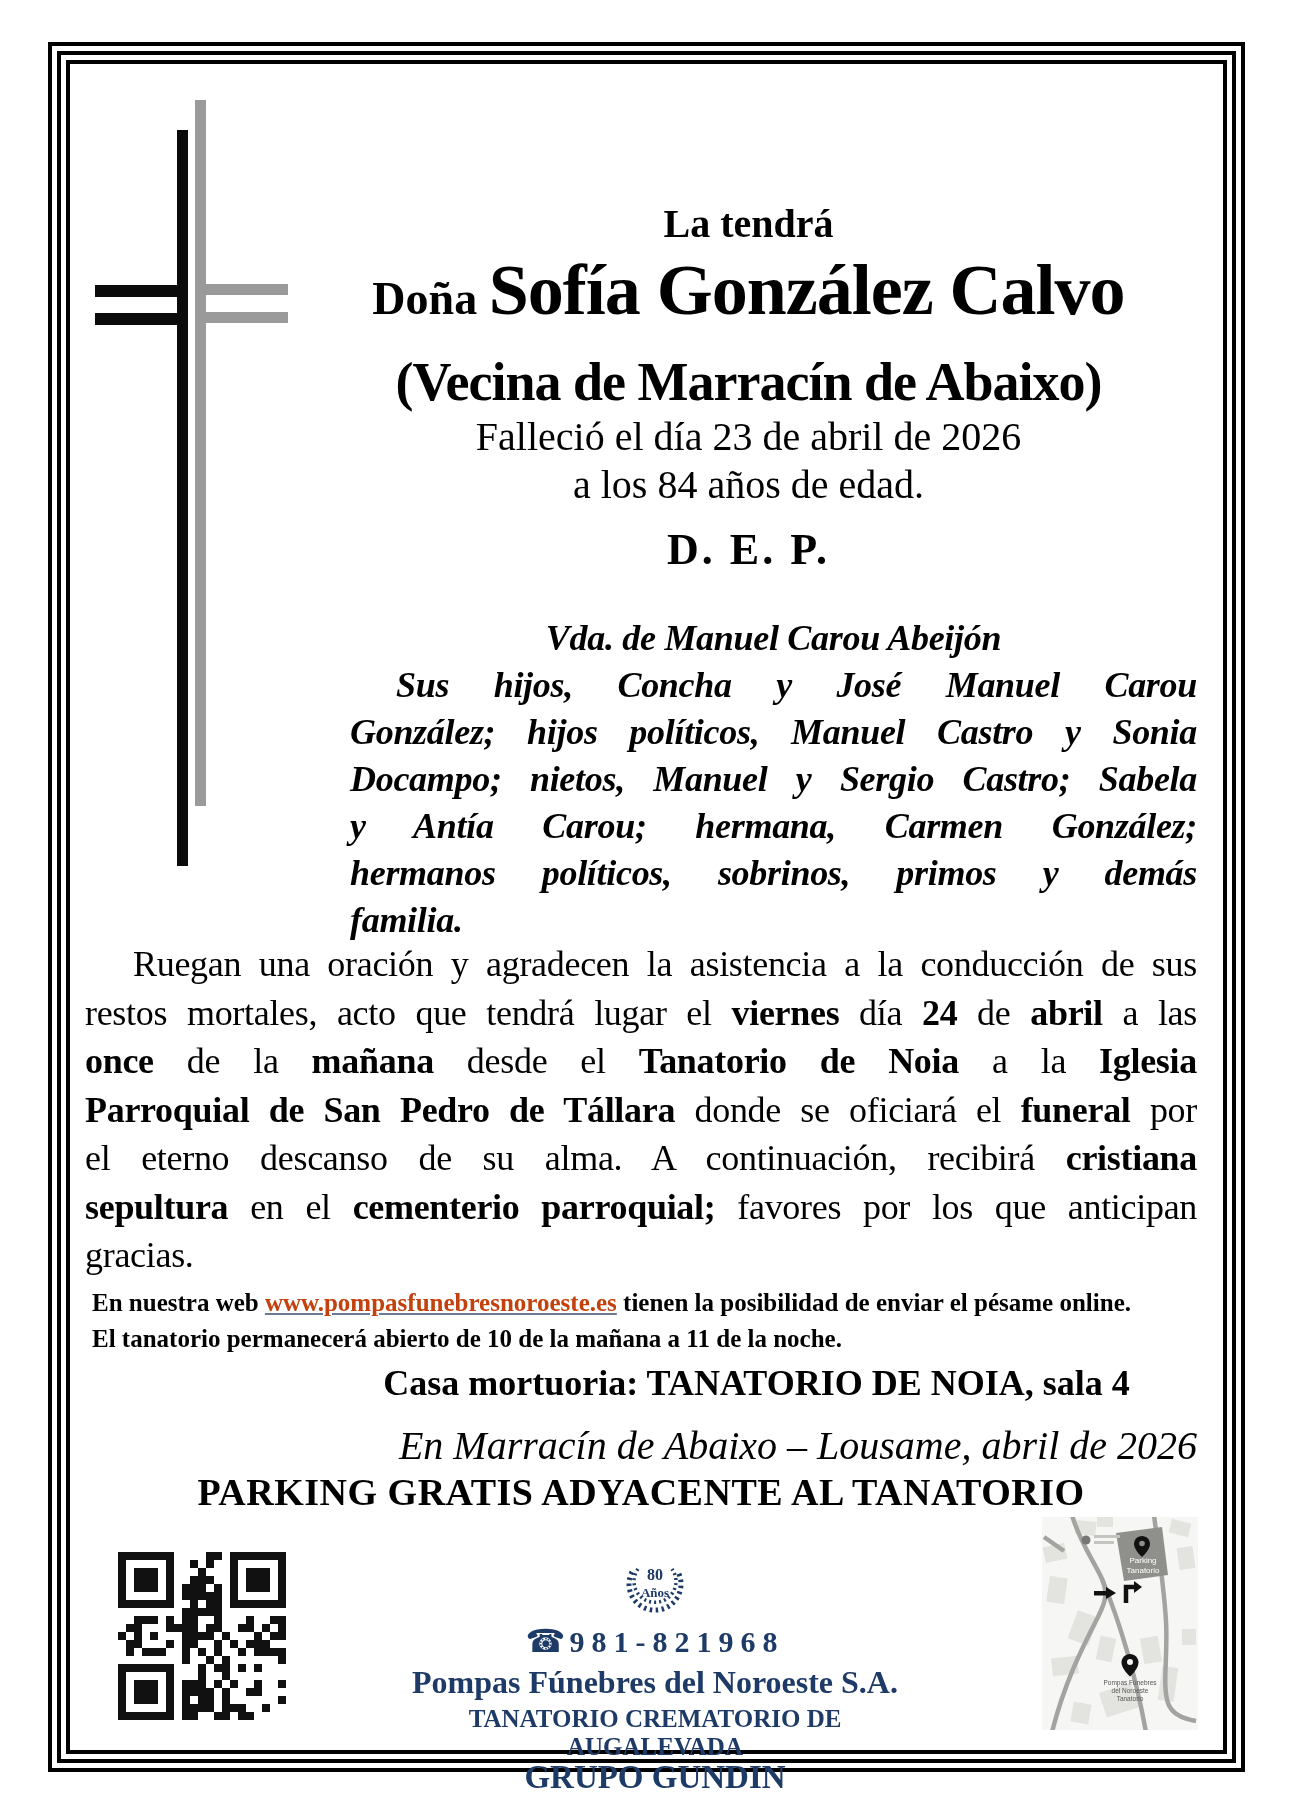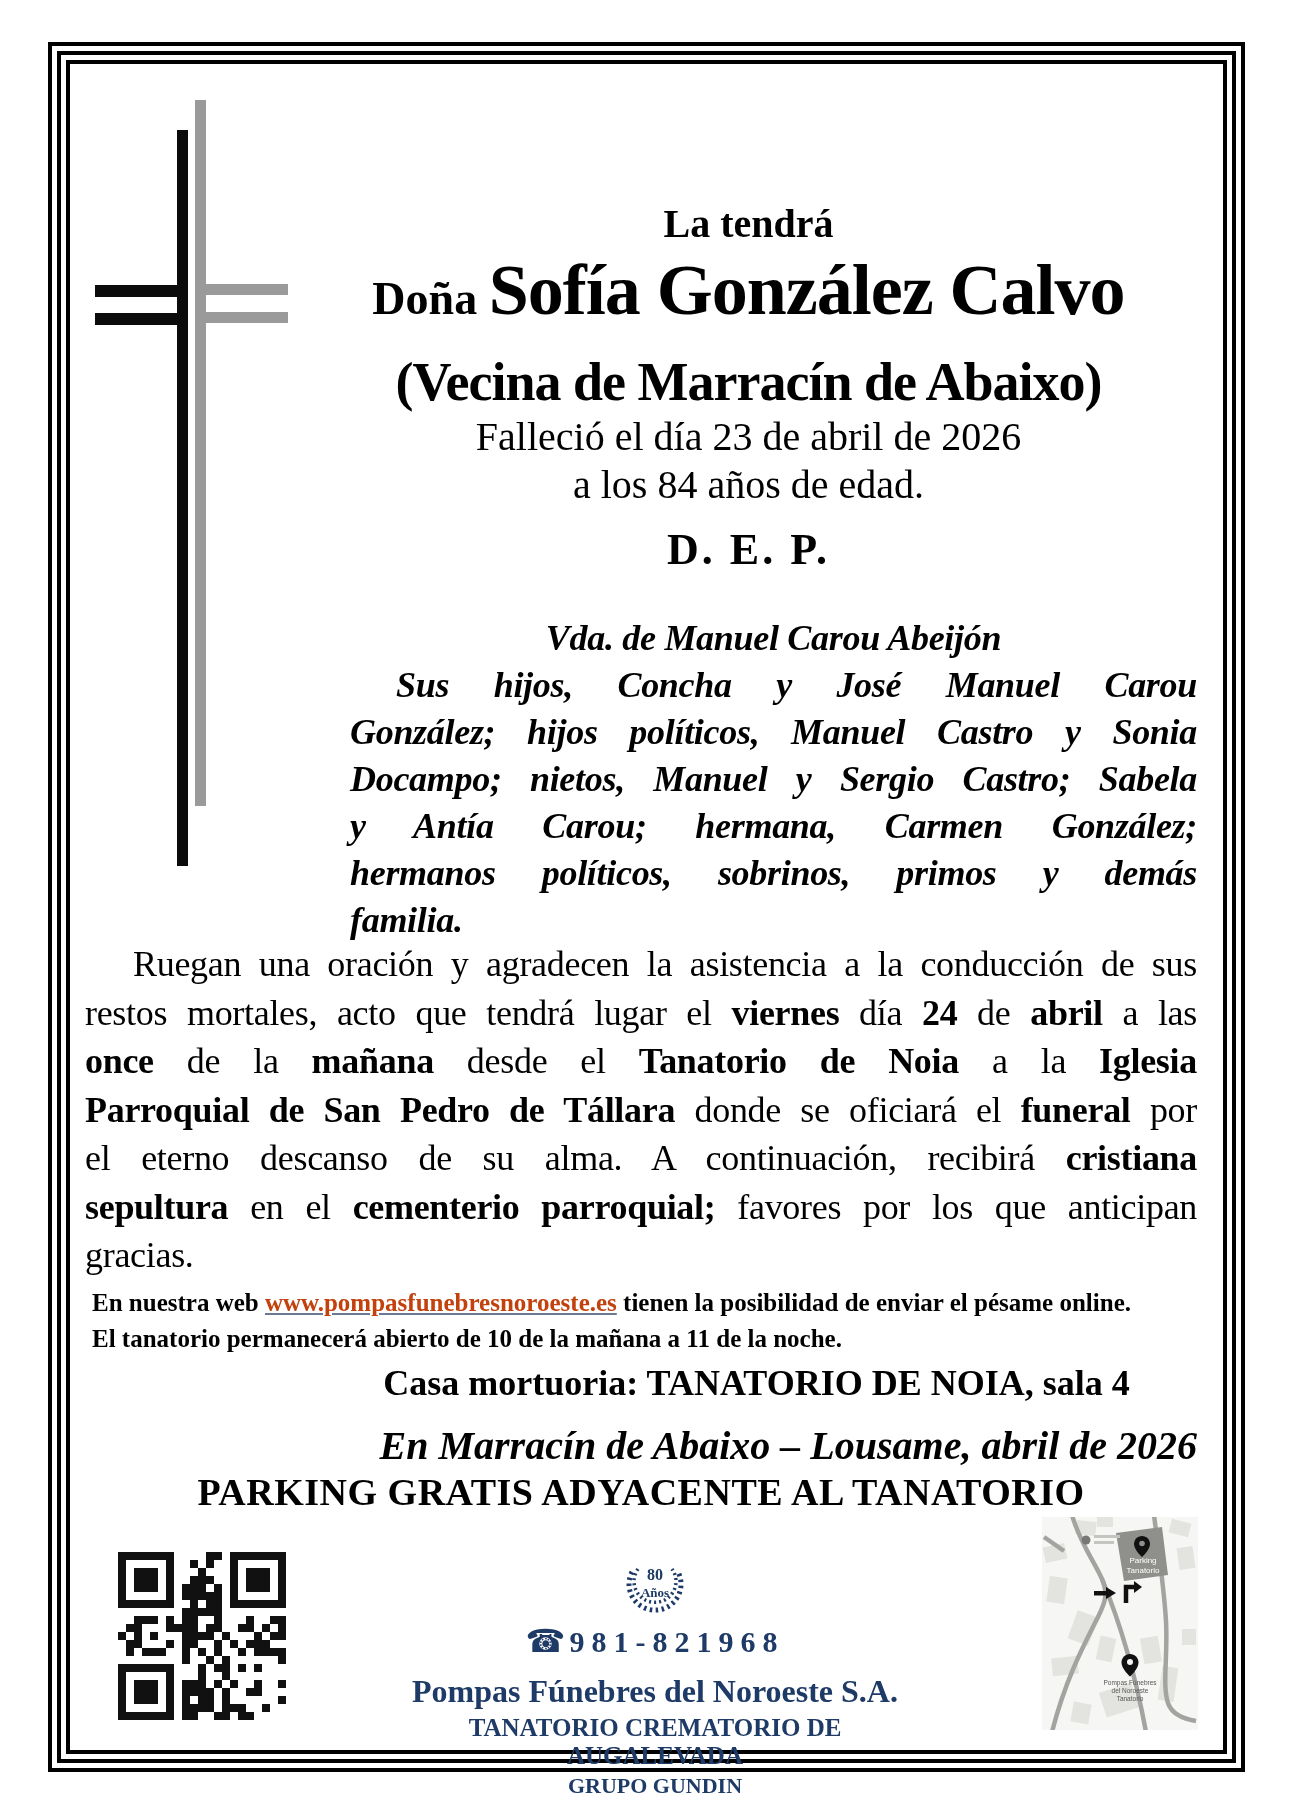--- a/index.html
+++ b/index.html
@@ -36,30 +36,30 @@
   .family .first{text-indent:46px;}
   
   .main-para{position:absolute;left:85px;right:92px;top:940px;
              font-size:36px;line-height:48.5px;letter-spacing:-0.3px;}
   .main-para .first{text-indent:48px;}
   
   .web{position:absolute;left:92px;right:92px;top:1285px;font-size:25px;font-weight:bold;line-height:36px;}
   .web a{color:#c2410c;text-decoration:underline;text-decoration-color:#6b7a94;cursor:pointer;}
   
   .casa{position:absolute;left:316px;right:92px;top:1362px;font-size:36px;font-weight:bold;text-align:center;white-space:nowrap;}
-  .marracin{position:absolute;left:85px;right:92px;top:1422px;font-size:40px;font-weight:bold;font-style:italic;text-align:right;}
+  .marracin{position:absolute;left:85px;right:92px;top:1422px;font-size:40px;font-weight:normal;font-style:italic;text-align:right;}
   .parking{position:absolute;left:85px;right:92px;top:1470px;font-size:38px;font-weight:bold;text-align:center;letter-spacing:0.5px;}
   
   .qr{position:absolute;left:118px;top:1552px;width:168px;height:168px;}
   .brand{position:absolute;left:395px;width:520px;top:1556px;text-align:center;color:#1e3a66;}
   .brand .phone-line{font-size:30px;font-weight:bold;letter-spacing:7px;line-height:34px;margin-top:6px;white-space:nowrap;}
   .brand .phone-glyph{font-family:"DejaVu Sans",sans-serif;font-size:32px;letter-spacing:0;margin-right:4px;}
-  .brand .company{font-size:32px;font-weight:bold;line-height:36px;margin-top:14px;text-align:center;}
+  .brand .company{font-size:32px;font-weight:bold;line-height:36px;margin-top:5px;text-align:center;}
   .brand .fac{font-size:25px;font-weight:bold;line-height:28px;margin-top:5px;}
-  .brand .grp{font-size:22px;font-weight:bold;line-height:28px;margin-top:2px;}
+  .brand .grp{font-size:33px;font-weight:bold;line-height:28px;margin-top:2px;}
   .map{position:absolute;left:1042px;top:1517px;width:156px;height:213px;}
 </style>
 </head>
 <body>
 
 <div class="page">
 
   <div class="f1"></div>
   <div class="f2"></div>
   <div class="f3"></div>

